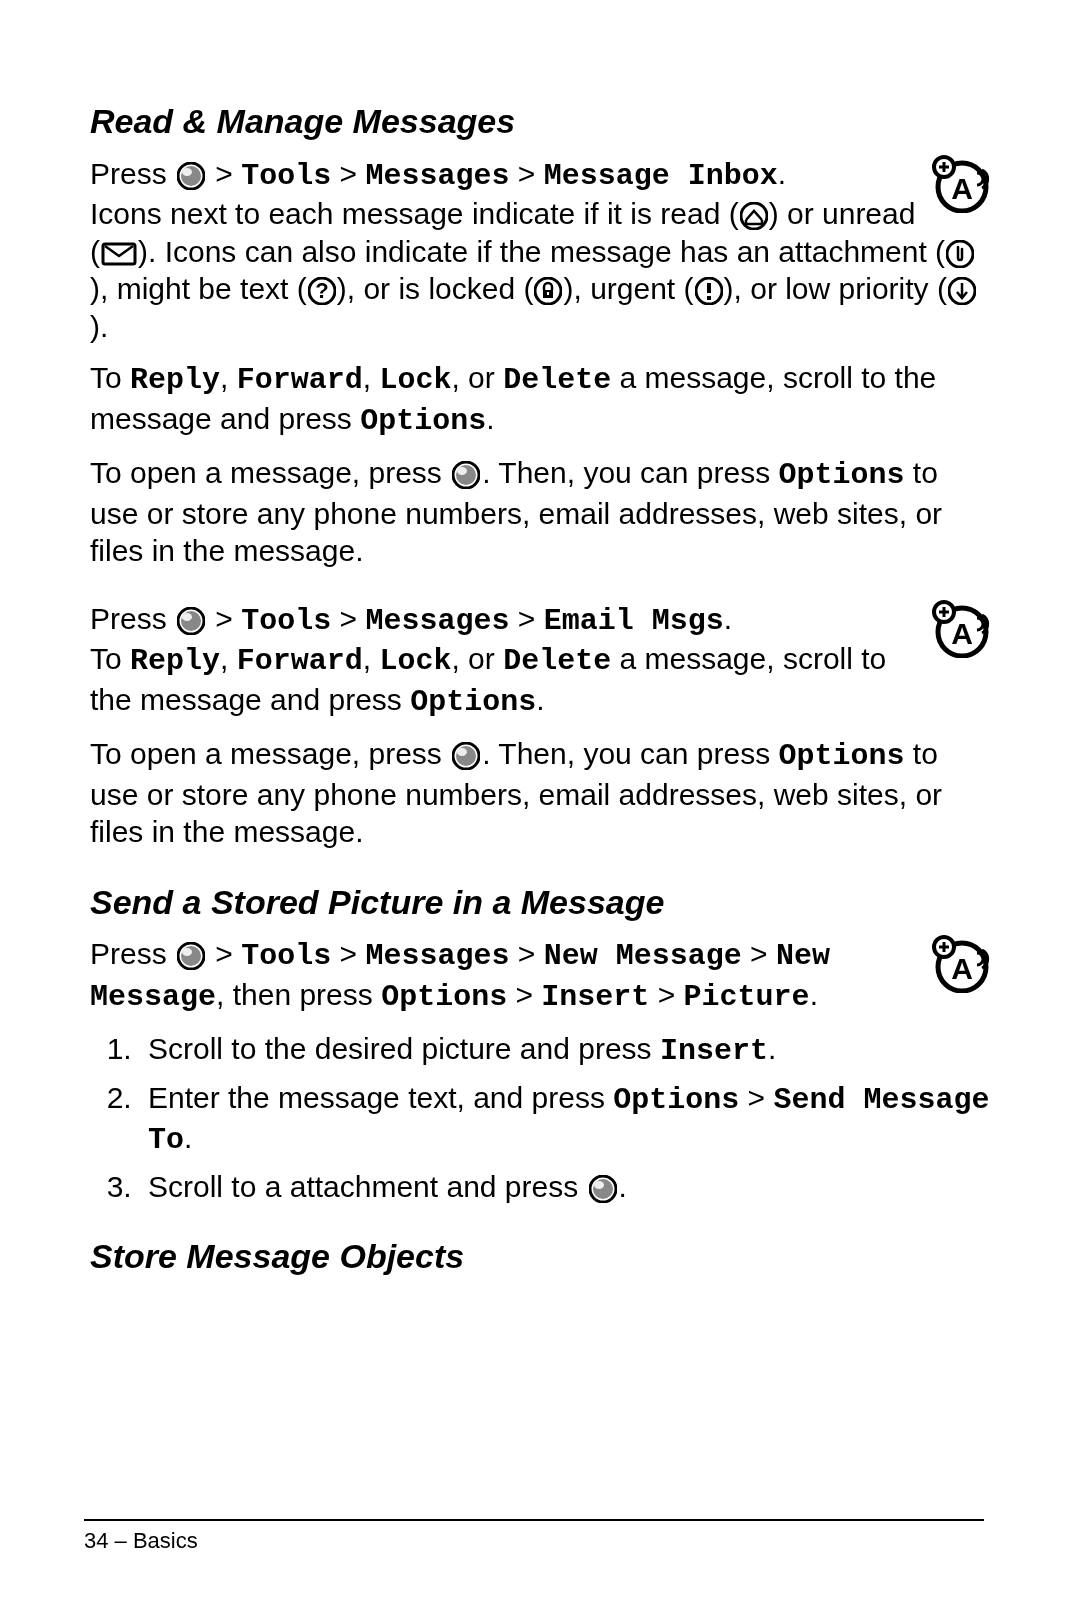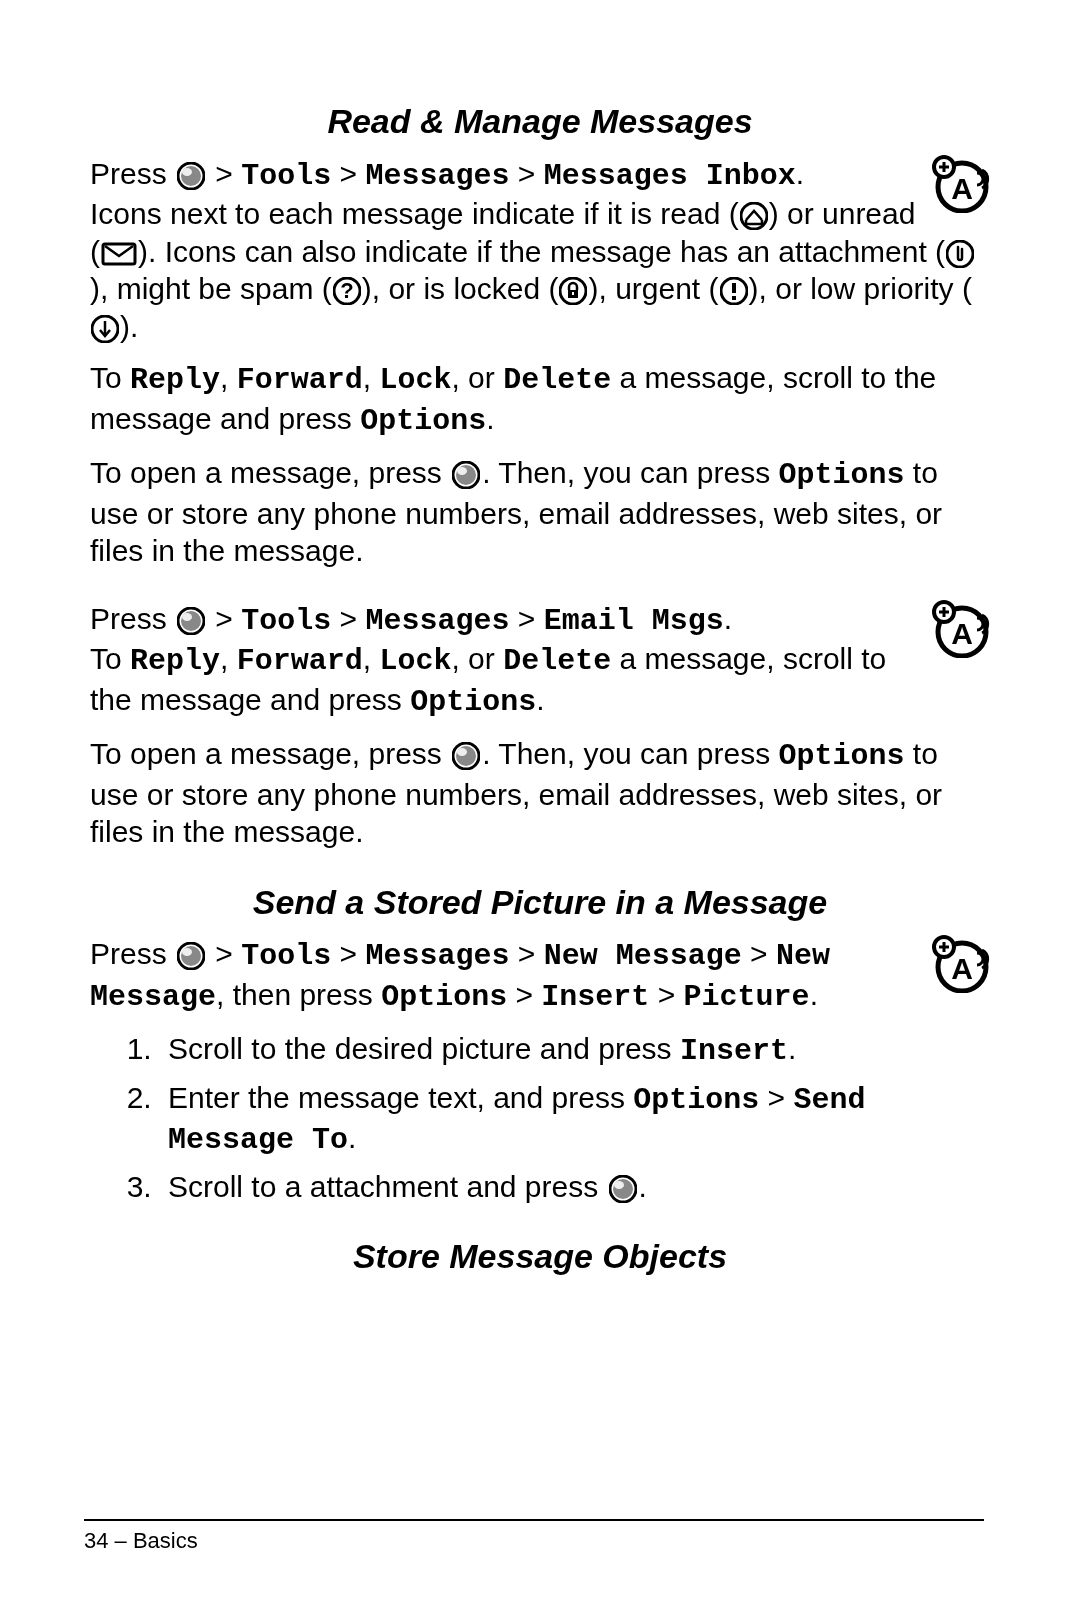--- a/index.html
+++ b/index.html
@@ -12,21 +12,20 @@
     color:#000;
     font-size:30px;
     line-height:1.25;
   }
   h3{
     font-family:Arial,Helvetica,sans-serif;
     font-style:italic;
     font-weight:bold;
     font-size:34px;
     margin:0 0 12px 0;
-    text-align:center;
   }
   p{margin:0 0 14px 0;}
   .section{margin-bottom:30px;}
   b{font-weight:bold;font-family:Liberation Mono, monospace;}
   .icon-circle{
     display:inline-block;
     vertical-align:middle;
     line-height:0;
     margin:0 2px;
   }
@@ -36,21 +35,21 @@
     margin:0 1px;
     line-height:0;
   }
   .float-badge{
     float:right;
     margin-left:10px;
     margin-bottom:4px;
     line-height:0;
   }
   ol{margin:0 0 14px 0;padding-left:50px;}
-  ol li{padding-left:8px;margin-bottom:8px;margin-left:20px;}
+  ol li{padding-left:8px;margin-bottom:8px;}
   .footer{
     position:absolute;
     left:84px;
     bottom:68px;
     width:900px;
     border-top:2px solid #000;
     padding-top:6px;
     font-size:22px;
   }
 </style>
@@ -126,29 +125,29 @@
     <h3>Read &amp; Manage Messages</h3>
 
     <p>
       <span class="float-badge">
         <svg width="58" height="58">
             <use href="#antenna-badge"></use>
           </svg>
       </span>
       <span>Press </span><span class="icon-circle"><svg width="28" height="28">
             <use href="#ball"></use>
-          </svg></span><span> &gt; </span><b>Tools</b><span> &gt; </span><b>Messages</b><span> &gt; </span><b>Messages Inbox</b><span>.</span>
+          </svg></span><span> &gt; </span><b>Tools</b><span> &gt; </span><b>Messages</b><span> &gt; </span><b>Message Inbox</b><span>.</span>
       <br>
       <span>Icons next to each message indicate if it is read (</span><span class="text-icon"><svg width="28" height="28">
             <use href="#env-open"></use>
           </svg></span><span>) or unread (</span><span class="text-icon"><svg width="36" height="28">
             <use href="#env-closed"></use>
           </svg></span><span>). Icons can also indicate if the message has an attachment (</span><span class="text-icon"><svg width="28" height="28">
             <use href="#attach"></use>
-          </svg></span><span>), might be spam (</span><span class="text-icon"><svg width="28" height="28">
+          </svg></span><span>), might be text (</span><span class="text-icon"><svg width="28" height="28">
             <use href="#spam"></use>
           </svg></span><span>), or is locked (</span><span class="text-icon"><svg width="28" height="28">
             <use href="#lock"></use>
           </svg></span><span>), urgent (</span><span class="text-icon"><svg width="28" height="28">
             <use href="#urgent"></use>
           </svg></span><span>), or low priority (</span><span class="text-icon"><svg width="28" height="28">
             <use href="#low"></use>
           </svg></span><span>).</span>
     </p>
 

